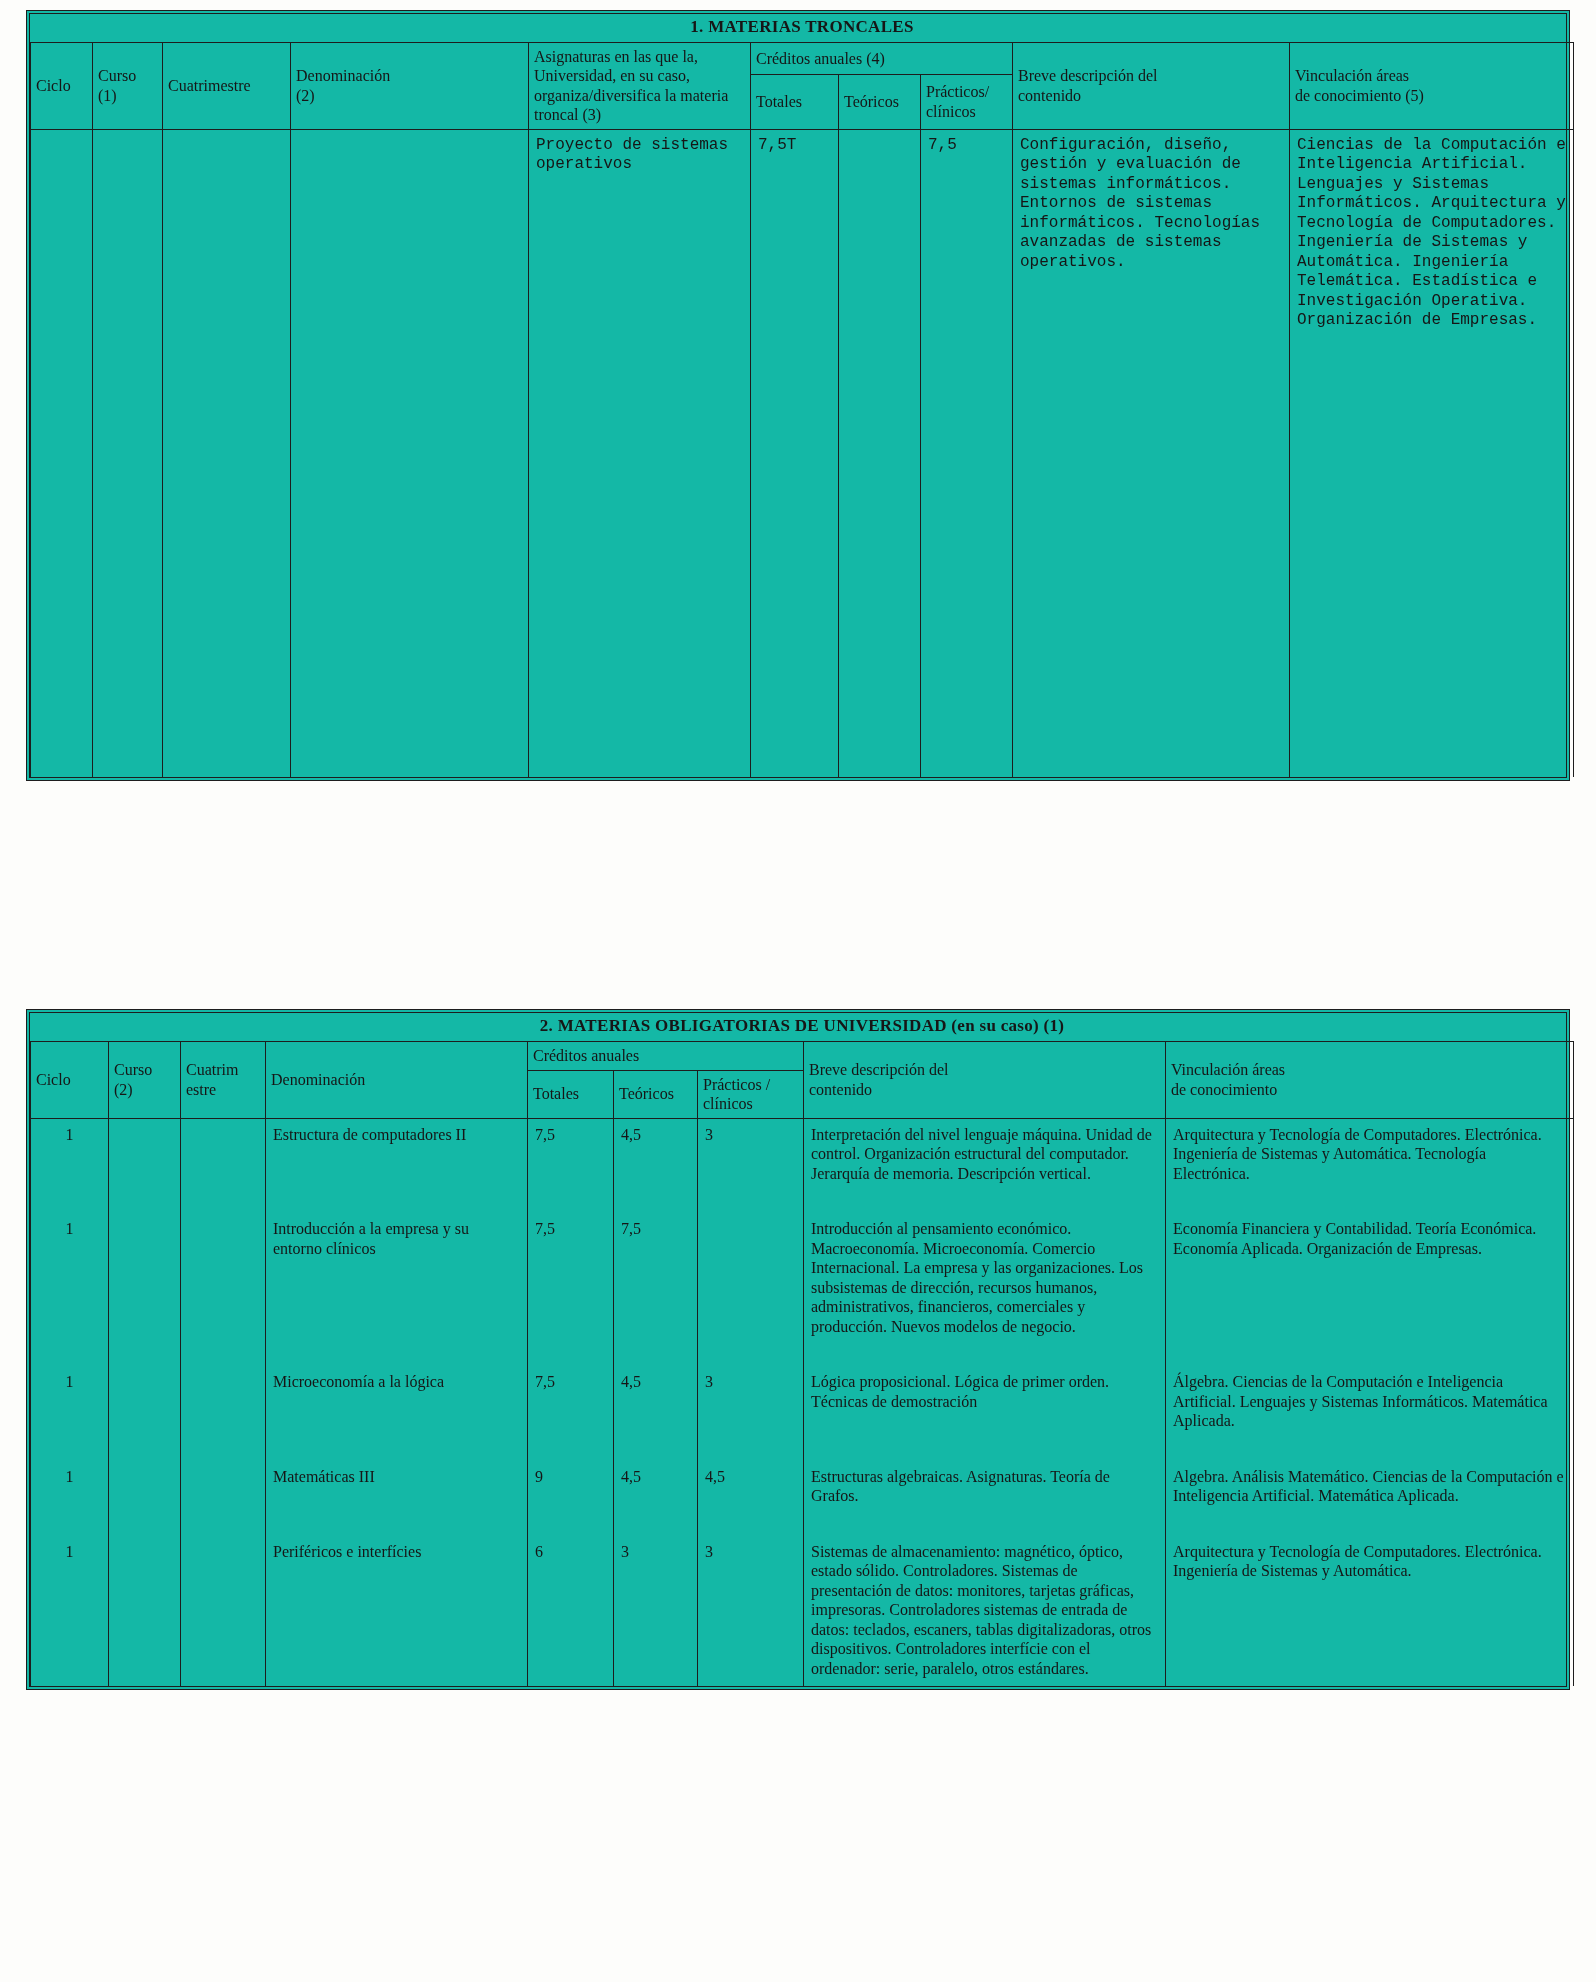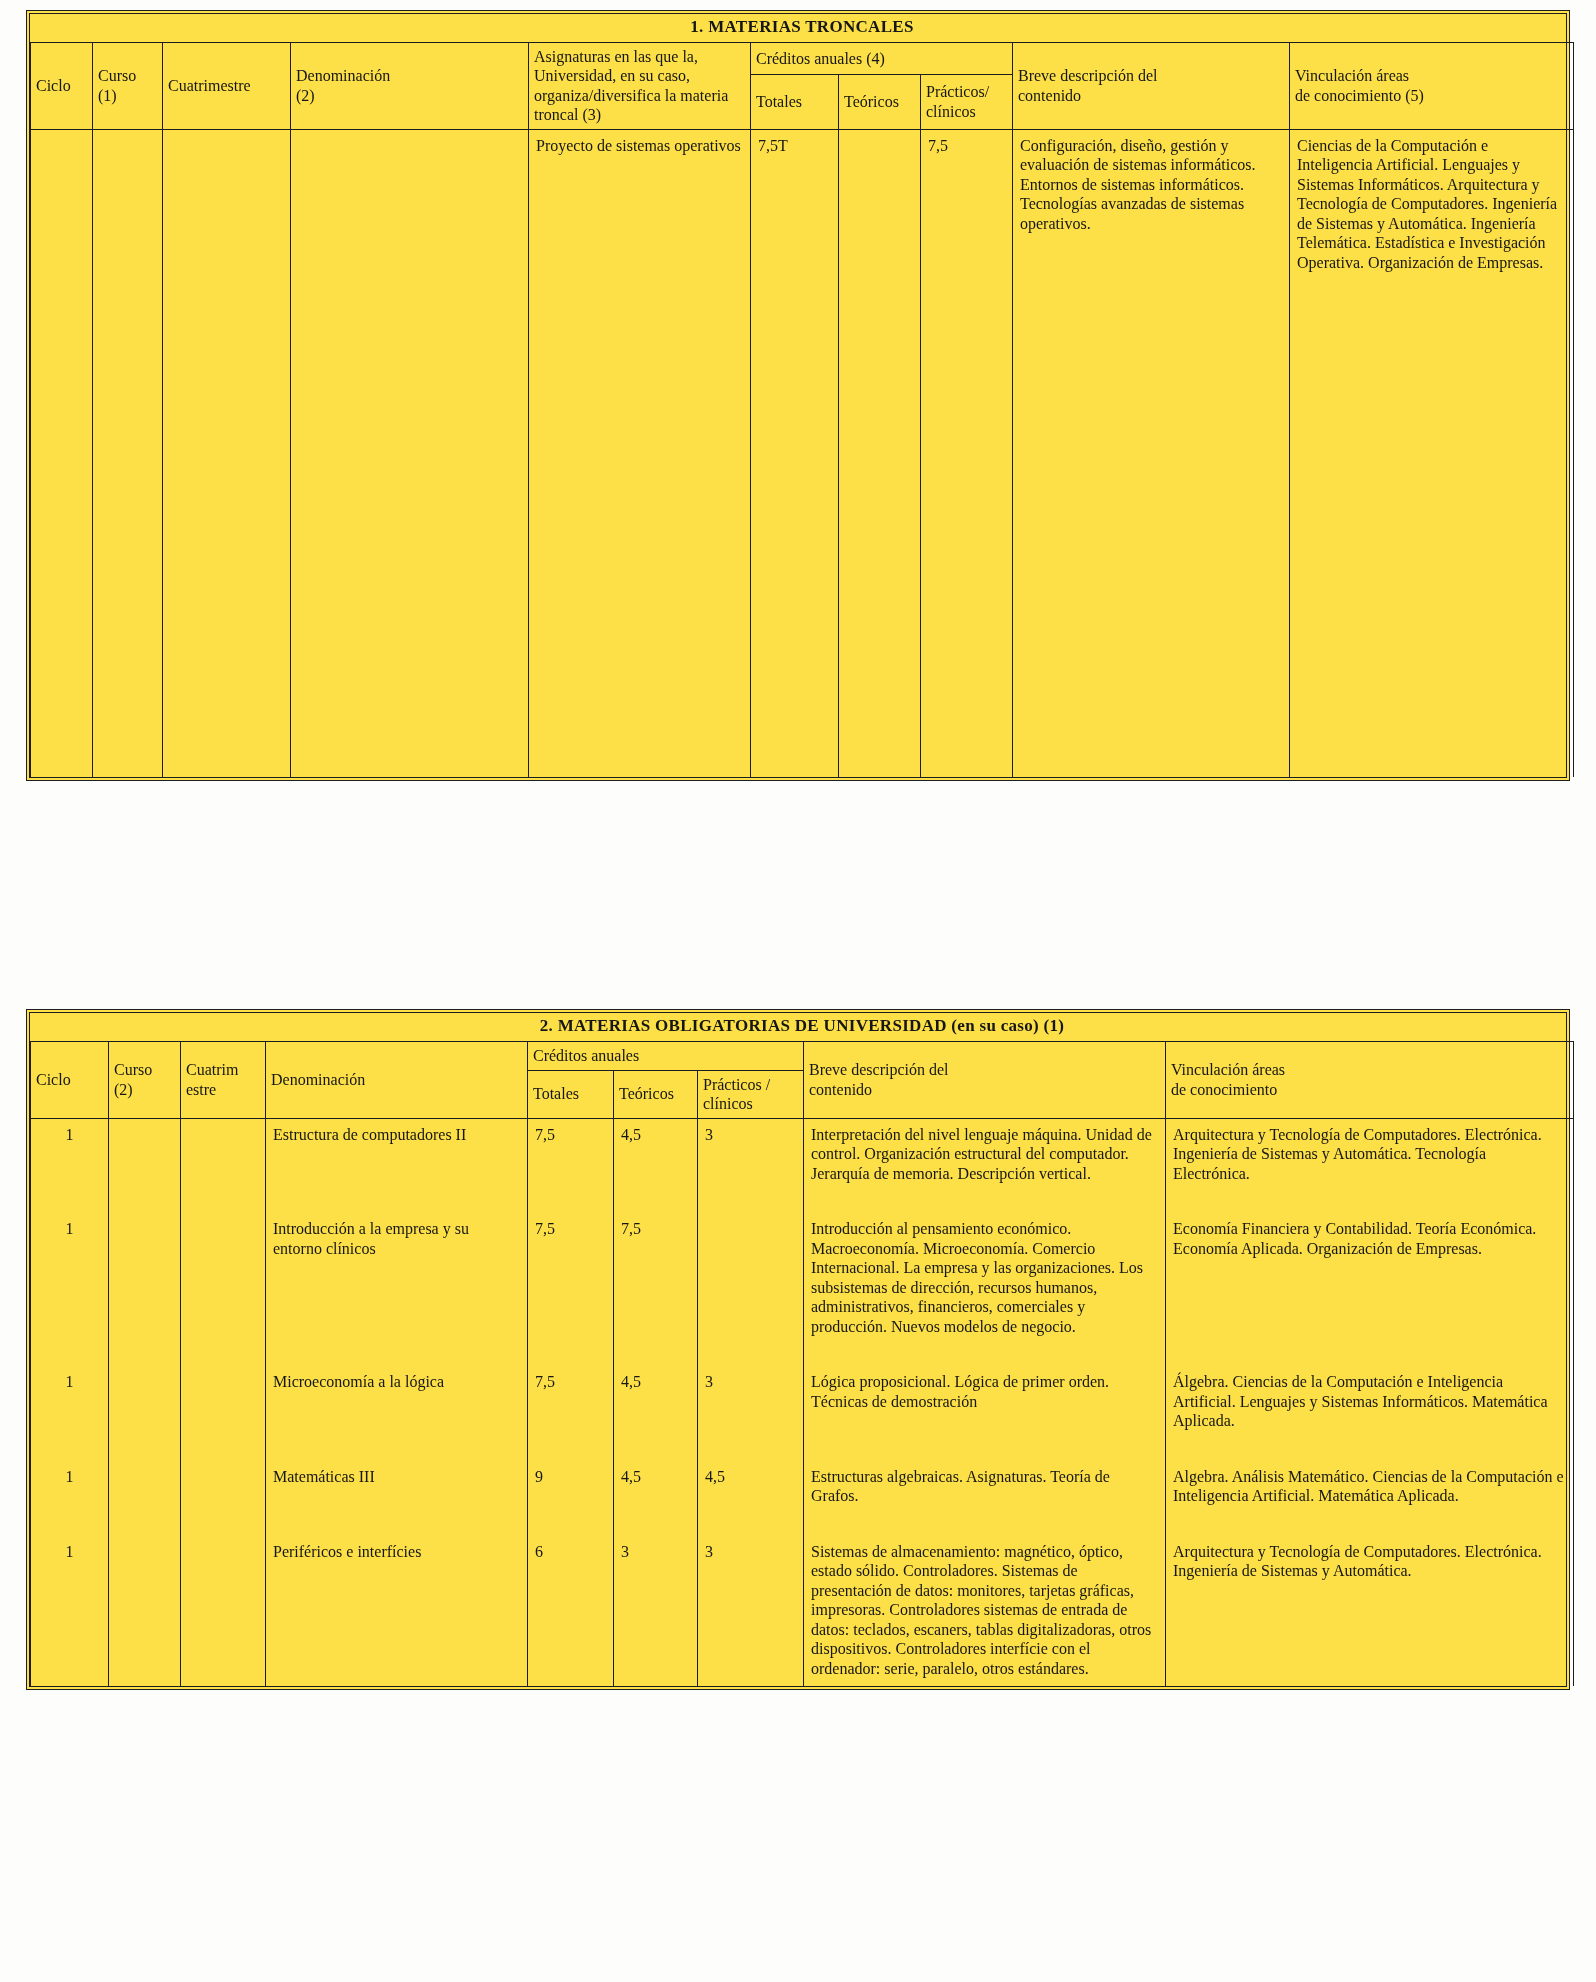--- a/index.html
+++ b/index.html
@@ -14,21 +14,21 @@
     min-height: 1982px;
     background: #fdfdfb;
     position: relative;
     box-sizing: border-box;
     padding: 10px 26px 20px 26px;
   }
   
   .frame {
     border: 1px solid #1d1d1d;
     padding: 2px;
-    background: #fde047;
+    background: #14b8a6;
   }
   .frame-inner {
     border: 1px solid #1d1d1d;
   }
   table.form {
     width: 100%;
     border-collapse: collapse;
     table-layout: fixed;
     font-size: 16px;
     line-height: 1.22;
@@ -56,21 +56,21 @@
     border-left: 1px solid #1d1d1d;
     border-right: 1px solid #1d1d1d;
     border-top: none;
     border-bottom: none;
     vertical-align: top;
     padding: 6px 7px 30px 7px;
     white-space: pre-line;
     overflow: hidden;
   }
   
-  #t1 tbody td { height: 648px; padding-bottom: 6px; }
+  #t1 tbody td { height: 648px; padding-bottom: 6px; font-family: Liberation Mono, monospace; }
   
   td.col-ciclo { text-align: center; }
   td.col-curso, td.col-cuatrimestre { text-align: center; }
   
   #t2 tbody tr:last-child td { padding-bottom: 8px; }
   .gap {
     height: 228px;
   }
 </style>
 </head>

